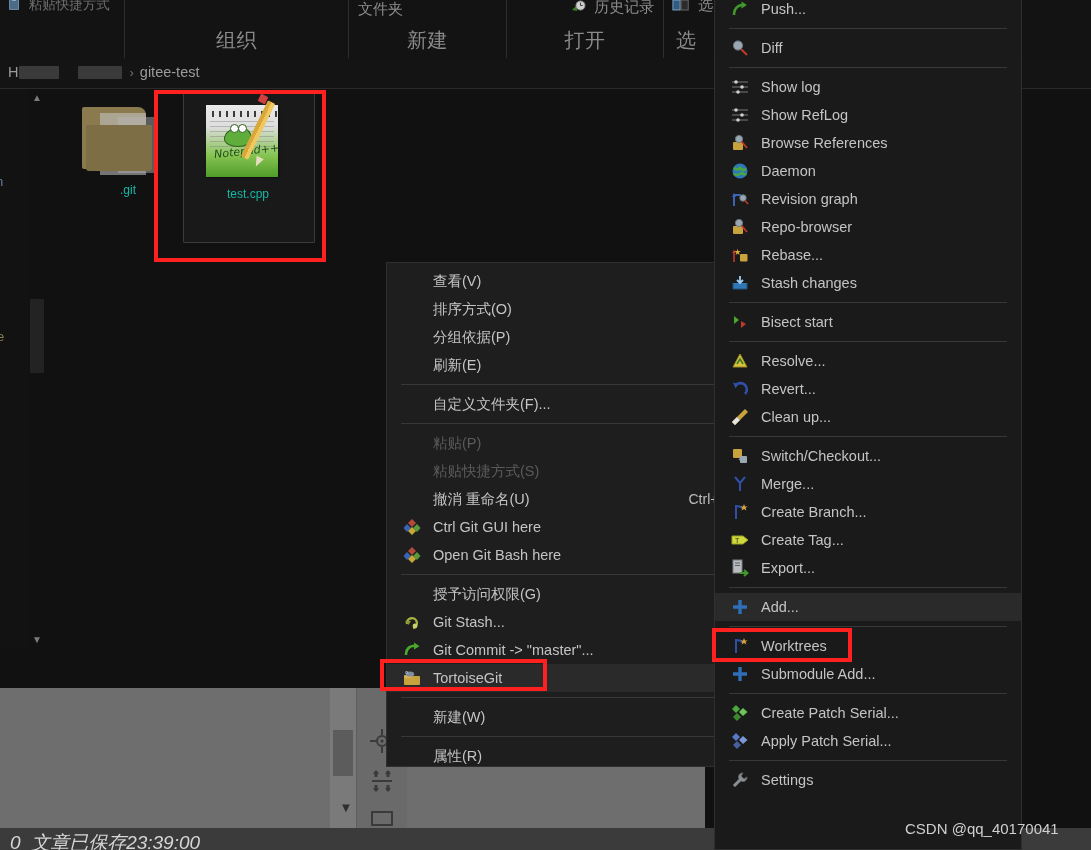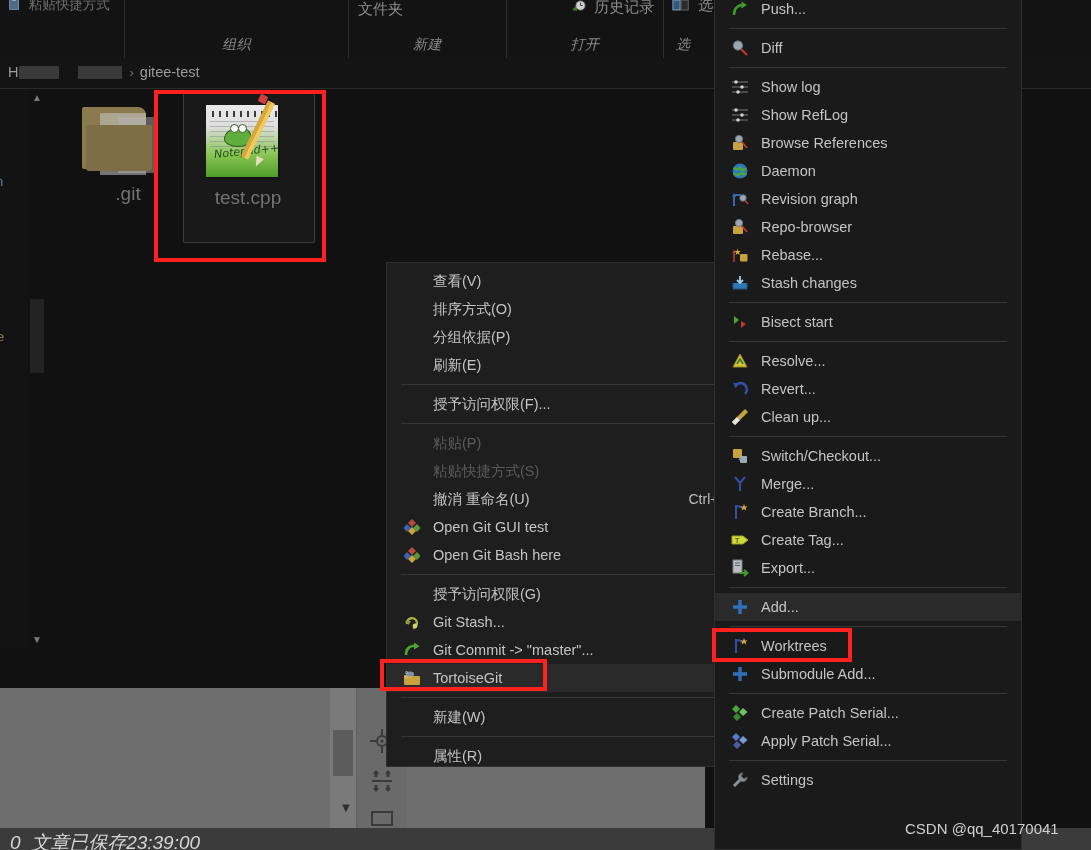--- a/index.html
+++ b/index.html
@@ -12,21 +12,21 @@
   .abs{position:absolute;}
 
   
   #explorer-window{left:0;top:0;width:1091px;height:850px;background:#111111;}
 
   
   #ribbon{left:0;top:0;width:1091px;height:58px;background:#131313;border-bottom:1px solid #2a2a2a;}
   .ribbon-group{position:absolute;top:0;height:58px;border-right:1px solid #2e2e2e;box-sizing:border-box;}
   .ribbon-group .rg-label{
     position:absolute;bottom:4px;left:0;width:100%;text-align:center;
-    font-size:14px;color:#8a8a8a;letter-spacing:.5px;font-style:italic;
+    font-size:20px;color:#8a8a8a;letter-spacing:.5px;
   }
   .ribbon-cmd{position:absolute;font-size:13.5px;color:#6e6e6e;white-space:nowrap;}
   .mini-icon{display:inline-block;vertical-align:-2px;width:13px;height:13px;margin-right:4px;}
 
   
   #breadcrumb-bar{left:0;top:58px;width:1091px;height:30px;background:#141414;border-bottom:1px solid #2a2a2a;padding-left:12px;}
   #breadcrumb{position:absolute;left:8px;top:6px;font-size:14.5px;color:#9b9b9b;white-space:nowrap;}
   .redact{display:inline-block;vertical-align:-2px;height:13px;background:#3a3a3a;border-radius:1px;margin:0 1px;}
   .crumb-sep{color:#6d6d6d;margin:0 6px;font-size:13px;}
 
@@ -34,21 +34,21 @@
   #nav-pane{left:0;top:89px;width:28px;height:560px;background:#121212;}
   .nav-ghost{position:absolute;font-size:13px;color:#6a7d9a;white-space:nowrap;}
   #left-scrollbar{left:28px;top:89px;width:18px;height:560px;background:#111111;}
   .sb-arrow{position:absolute;left:0;width:18px;height:18px;color:#7b7b7b;font-size:10px;text-align:center;line-height:18px;}
   #left-sb-thumb{position:absolute;left:2px;top:210px;width:14px;height:74px;background:#232323;border-radius:1px;}
 
   
   #content-area{left:46px;top:89px;width:660px;height:600px;background:#111111;}
 
   .file-tile{position:absolute;width:120px;text-align:center;}
-  .file-label{font-size:19px;color:#737373;margin-top:4px;font-family:"Liberation Sans",sans-serif;}
+  .file-label{font-size:12px;color:#14b8a6;margin-top:4px;font-family:"Liberation Sans",sans-serif;}
   .tile-sel{position:absolute;border:1px solid #3b3b3b;background:#191919;border-radius:1px;}
 
   
   .folder-ico{position:relative;width:92px;height:80px;margin:0 auto;}
   .folder-back{position:absolute;left:0;top:8px;width:64px;height:62px;background:#8b7a4e;border-radius:2px 8px 2px 2px;}
   .folder-paper{position:absolute;left:18px;top:14px;width:46px;height:62px;background:#c9c9c9;opacity:.55;}
   .folder-paper2{position:absolute;left:36px;top:18px;width:40px;height:56px;background:#b9b9b9;opacity:.45;}
   .folder-front{position:absolute;left:4px;top:26px;width:66px;height:46px;background:#7d6e46;border-radius:1px 1px 3px 3px;}
 
   
@@ -274,21 +274,21 @@
     <span>分组依据(P)</span>
     <span class="menu-arrow">❯</span>
   </div>
   <div class="menu-item cn">
     <span>刷新(E)</span>
   </div>
 
   <div class="menu-sep"></div>
 
   <div class="menu-item cn">
-    <span>授予访问权限(F)...</span>
+    <span>自定义文件夹(F)...</span>
   </div>
 
   <div class="menu-sep"></div>
 
   <div class="menu-item cn disabled">
     <span>粘贴(P)</span>
   </div>
   <div class="menu-item cn disabled">
     <span>粘贴快捷方式(S)</span>
   </div>
@@ -299,21 +299,21 @@
 
   <div class="menu-item">
     <span class="menu-ico">
       <svg class="ic" viewBox="0 0 18 18">
         <path d="M9 1 L13 5 L9 9 L5 5 Z" fill="#b34a3a"></path>
         <path d="M4 6 L8 10 L4 14 L0.5 10 Z" fill="#3a63b3"></path>
         <path d="M14 6 L17.5 10 L14 14 L10 10 Z" fill="#5a9a3a"></path>
         <path d="M9 9 L13 13 L9 17 L5 13 Z" fill="#c6a83a"></path>
       </svg>
     </span>
-    <span>Open Git GUI test</span>
+    <span>Ctrl Git GUI here</span>
   </div>
   <div class="menu-item">
     <span class="menu-ico">
       <svg class="ic" viewBox="0 0 18 18">
         <path d="M9 1 L13 5 L9 9 L5 5 Z" fill="#b34a3a"></path>
         <path d="M4 6 L8 10 L4 14 L0.5 10 Z" fill="#3a63b3"></path>
         <path d="M14 6 L17.5 10 L14 14 L10 10 Z" fill="#5a9a3a"></path>
         <path d="M9 9 L13 13 L9 17 L5 13 Z" fill="#c6a83a"></path>
       </svg>
     </span>

